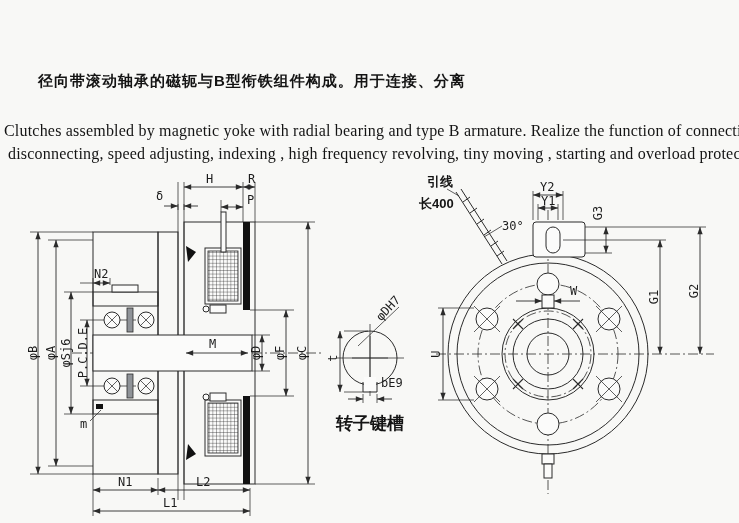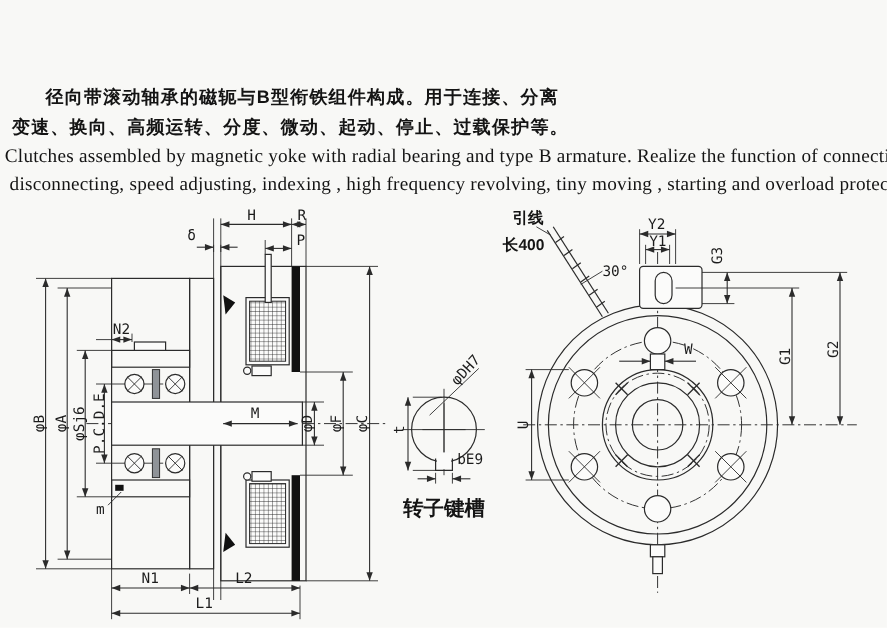--- a/index.html
+++ b/index.html
@@ -22,21 +22,20 @@
   .dim{stroke:#2b2b2b;stroke-width:0.9;fill:none;}
   text.d{font:12px "DejaVu Sans Mono",monospace;fill:#1c1c1c;}
   text.cjk{font-family:"Liberation Sans",sans-serif;font-weight:700;fill:#141414;}
 </style>
 </head>
 <body>
 
 <div class="page">
 
   <div class="desc cn" style="left:38px;top:72px;">径向带滚动轴承的磁轭与B型衔铁组件构成。用于连接、分离</div>
-  <div class="desc cn" style="left:10px;top:97px;">变速、换向、高频运转、分度、微动、起动、停止、过载保护等。</div>
   <div class="desc en" style="left:4px;top:122px;">Clutches assembled by magnetic yoke with radial bearing and type B armature. Realize the function of connecting and</div>
   <div class="desc en" style="left:8px;top:145px;">disconnecting, speed adjusting, indexing , high frequency revolving, tiny moving , starting and overload protecting etc.</div>
 
   <svg width="739" height="523" viewBox="0 0 739 523">
     <defs>
       <pattern id="hatch" width="5.5" height="5.5" patternUnits="userSpaceOnUse" patternTransform="rotate(45)">
         <line x1="0" y1="0" x2="0" y2="5.5" stroke="#3a3a3a" stroke-width="1"></line>
       </pattern>
       <pattern id="grid" width="3.6" height="3.6" patternUnits="userSpaceOnUse">
         <path d="M0 0H3.6M0 0V3.6" stroke="#222" stroke-width="0.7" fill="none"></path>

